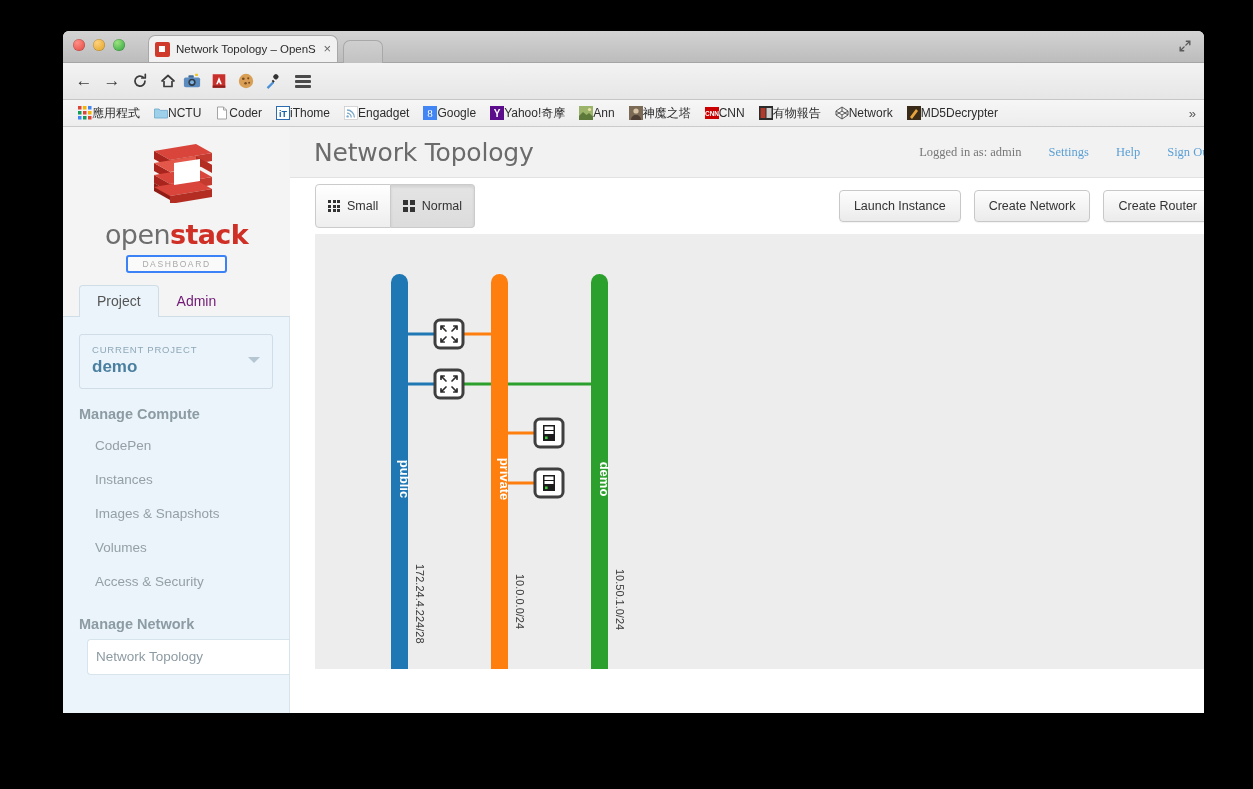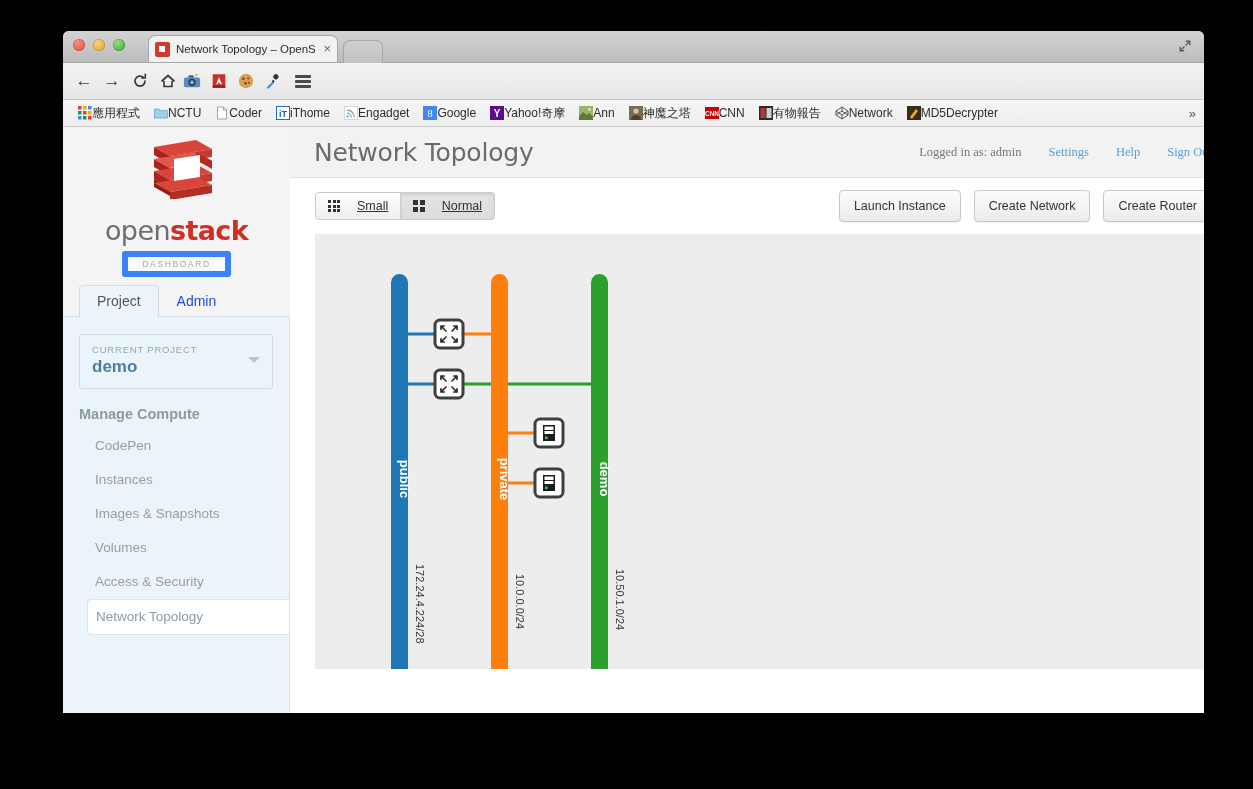--- a/index.html
+++ b/index.html
@@ -226,38 +226,38 @@
   .wordmark {
     font-size: 27px;
     letter-spacing: -0.6px;
     margin-top: 16px;
     font-family: "DejaVu Sans", sans-serif;
   }
   .wordmark .open { color: #6e6e6e; }
   .wordmark .stack { color: #cf2f25; font-weight: bold; }
   .dash-pill {
     margin-top: 5px;
-    border: 6px solid #3b82f6;
+    border: 2px solid #3b82f6;
     border-radius: 3px;
     background: #fafafa;
     color: #a9a9a9;
     font-size: 8.5px;
     letter-spacing: 1.6px;
     padding: 2px 14px;
   }
   .tabs-row {
     display: flex;
     padding-left: 16px;
     height: 33px;
     align-items: flex-end;
     border-bottom: 1px solid #cfdde6;
   }
   .nav-tab {
     font-size: 14px;
-    color: #1d4ed8;
+    color: #701a75;
     padding: 7px 17px 8px 17px;
     border: 1px solid transparent;
     border-bottom: none;
     position: relative;
     top: 1px;
   }
   .nav-tab.active {
     color: #555;
     background: #eaf4fa;
     border-color: #cfdde6;
@@ -354,29 +354,28 @@
     height: 56px;
     display: flex;
     align-items: center;
     padding: 0 22px 0 25px;
     background: #fff;
   }
   .btn-group { display: flex; }
   .tgl {
     display: flex;
     align-items: center;
-    gap: 17px;
+    gap: 7px;
     font-size: 12.5px;
     color: #333;
-    height: 28px;
+    height: 44px;
     padding: 0 12px;
     border: 1px solid #cbcbcb;
     background: linear-gradient(to bottom, #ffffff, #eeeeee);
     box-sizing: border-box;
-    text-decoration: underline;
   }
   .tgl:first-child { border-radius: 4px 0 0 4px; }
   .tgl:last-child { border-radius: 0 4px 4px 0; border-left: none; }
   .tgl.active { background: linear-gradient(to bottom, #e4e4e4, #dcdcdc); box-shadow: inset 0 2px 3px rgba(0,0,0,.09); padding-left: 12px; }
   .grid-ico { display: grid; gap: 1.5px; }
   .grid-ico.small { grid-template-columns: repeat(3, 3px); grid-template-rows: repeat(3, 3px); }
   .grid-ico.normal { grid-template-columns: repeat(2, 5px); grid-template-rows: repeat(2, 5px); }
   .grid-ico span { background: #333; display: block; width: 100%; height: 100%; }
 
   .actions { margin-left: auto; display: flex; gap: 13px; }
@@ -645,20 +644,21 @@
             <span class="cp-caret"></span>
           </div>
 
           <div class="nav-heading">Manage Compute</div>
           <div class="nav-item">CodePen</div>
           <div class="nav-item">Instances</div>
           <div class="nav-item">Images &amp; Snapshots</div>
           <div class="nav-item">Volumes</div>
           <div class="nav-item">Access &amp; Security</div>
 
+          <div class="nav-heading">Manage Network</div>
           <div class="nav-item active">Network Topology</div>
         </div>
       </div>
 
       <div class="content">
         <div class="content-head">
           <div class="page-title">Network Topology</div>
           <div class="head-right">
             <span class="logged-in">Logged in as: admin</span>
             <a class="head-link" href="#">Settings</a>

